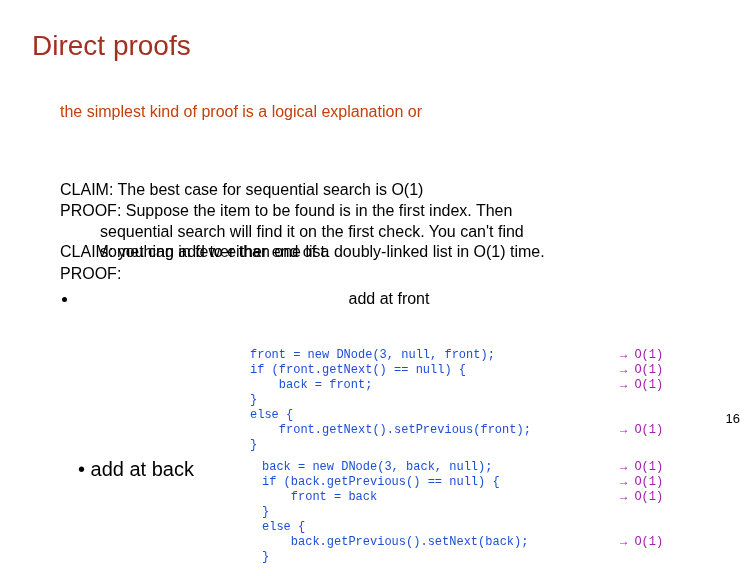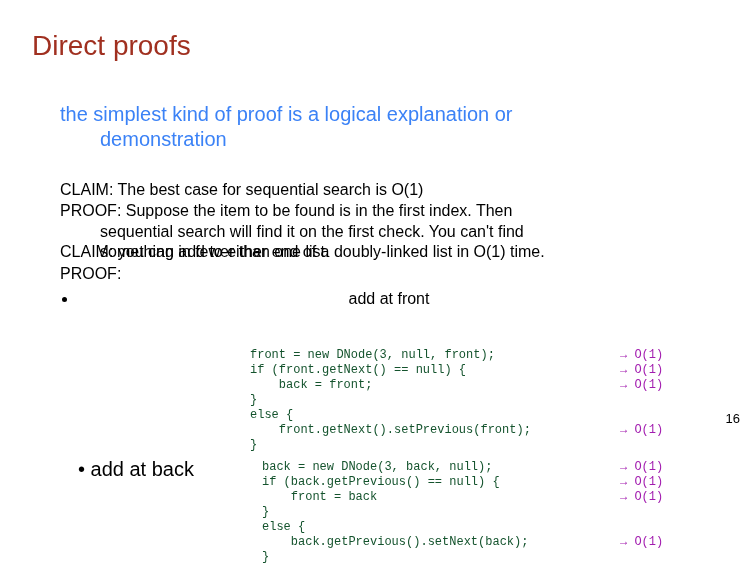--- a/index.html
+++ b/index.html
@@ -25,23 +25,23 @@
     top: 30px;
     font-size: 28px;
     color: #a03020;
     font-family: Arial, Helvetica, sans-serif;
   }
   .intro {
     position: absolute;
     left: 60px;
     top: 102px;
     width: 620px;
-    font-size: 20px;
+    font-size: 16px;
     line-height: 1.25;
-    color: #3b82f6;
+    color: #c2410c;
   }
   .body {
     position: absolute;
     left: 60px;
     top: 180px;
     width: 640px;
     font-size: 16px;
     line-height: 1.3;
     color: #000;
   }
@@ -66,21 +66,21 @@
   .bullets li {
     margin-bottom: 0;
     text-align: center;
   }
   .code-col {
     position: absolute;
     font-family: "Courier New", Courier, monospace;
     font-size: 12px;
     line-height: 1.25;
     white-space: pre;
-    color: #14532d;
+    color: #1d4ed8;
   }
   .code-front { left: 250px; top: 348px; }
   .code-back  { left: 234px; top: 460px; margin-left: 28px; }
   .bigo-col {
     position: absolute;
     font-family: "Courier New", Courier, monospace;
     font-size: 12px;
     line-height: 1.25;
     white-space: pre;
     color: #a21caf;
@@ -109,21 +109,20 @@
 </style>
 </head>
 <body>
 
 <div class="slide">
 
   <div class="title">Direct proofs</div>
 
   <div class="intro">
     <span>the simplest kind of proof is a logical explanation or</span><br>
-    <span class="indent1">demonstration</span>
   </div>
 
   <div class="body">
     <div>CLAIM: The best case for sequential search is O(1)</div>
     <div>PROOF: Suppose the item to be found is in the first index.  Then</div>
     <div class="indent1">sequential search will find it on the first check.  You can't find</div>
     <div class="overlap-wrap">
       <div class="overlap-a">something in fewer than one list.</div>
       <div class="overlap-b">CLAIM: you can add to either end of a doubly-linked list in O(1) time.</div>
     </div>

